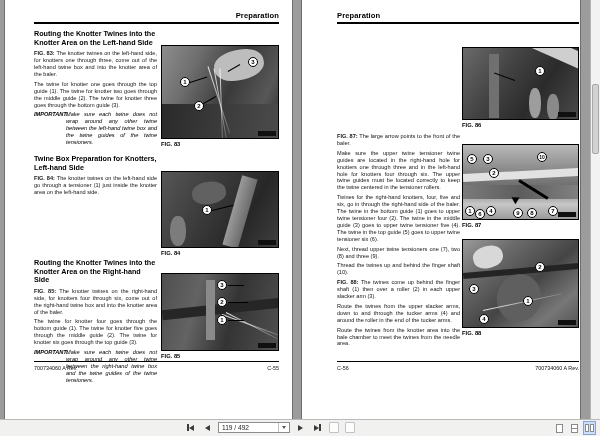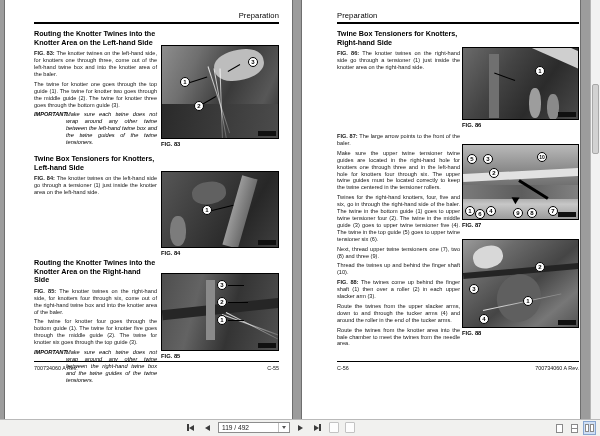--- a/index.html
+++ b/index.html
@@ -6,21 +6,21 @@
   body{
     width:600px;height:436px;overflow:hidden;position:relative;
     background:#9c9c9c;font-family:"Liberation Sans",sans-serif;
     -webkit-font-smoothing:antialiased;
   }
   
   .page{position:absolute;top:-2px;height:422px;background:#ffffff;
         border:1px solid #6e6e6e;box-sizing:border-box;}
   #left-page{left:4px;width:289px;}
   #right-page{left:301px;width:280px;}
-  .page-hdr{position:absolute;font-size:7.6px;font-weight:normal;color:#000;letter-spacing:.1px;}
+  .page-hdr{position:absolute;font-size:7.6px;font-weight:bold;color:#000;letter-spacing:.1px;}
   .hdr-rule{position:absolute;height:2px;background:#000;}
   .sect-title{font-size:7.2px;font-weight:bold;line-height:8.6px;color:#000;margin:0 0 3px 0;}
   .bodytext{font-size:5.6px;line-height:6.9px;text-align:justify;color:#161616;margin:0 0 3px 0;}
   .figlabel{font-weight:bold;}
   .imp{display:grid;grid-template-columns:32px 1fr;font-style:italic;margin:0 0 3px 0;}
   .imp .impl{font-weight:bold;font-size:5.6px;line-height:6.9px;}
   .imp .impt{font-size:5.6px;line-height:6.9px;text-align:justify;}
   .textcol{position:absolute;width:123px;}
   
   .fig{position:absolute;}
@@ -96,21 +96,21 @@
       <div class="ld" style="left:78px;top:18px;width:14px;transform:rotate(150deg);"></div>
       <div class="co" style="left:18px;top:31px;">1</div>
       <div class="co" style="left:32px;top:55px;">2</div>
       <div class="co" style="left:86px;top:11px;">3</div>
       <div class="idbadge"></div>
     </div>
     <div class="figcap">FIG. 83</div>
   </div>
 
   <div class="textcol" style="left:29px;top:156px;">
-    <p class="sect-title">Twine Box Tensioners for Knotters, Left-hand Side</p>
+    <p class="sect-title">Twine Box Preparation for Knotters, Left-hand Side</p>
     <p class="bodytext"><span class="figlabel">FIG. 84:</span> <span>The knotter twines on the left-hand side go through a tensioner (1) just inside the knotter area on the left-hand side.</span></p>
   </div>
 
   <div class="fig" style="left:156px;top:172px;width:118px;">
     <div class="photo" style="width:118px;height:77px;background:linear-gradient(120deg,#565656 0%,#3b3b3b 40%,#272727 70%,#3f3f3f 100%);">
       <div class="bar" style="left:70px;top:4px;width:16px;height:72px;background:linear-gradient(90deg,#9a9a9a,#6c6c6c);transform:rotate(16deg);"></div>
       <div class="blob" style="left:8px;top:44px;width:16px;height:30px;background:#7c7c7c;"></div>
       <div class="blob" style="left:30px;top:10px;width:34px;height:22px;background:#616161;transform:rotate(-8deg);"></div>
       <div class="ld" style="left:50px;top:38px;width:22px;transform:rotate(-14deg);"></div>
       <div class="co" style="left:40px;top:33px;">1</div>
@@ -148,24 +148,20 @@
 
   <div class="pg-footer-rule" style="left:29px;top:362px;width:245px;"></div>
   <div class="pg-footer" style="left:29px;top:366px;">700734060 A Rev.</div>
   <div class="pg-footer" style="left:29px;top:366px;width:245px;text-align:right;">C-55</div>
 </div>
 
 <div class="page" id="right-page">
   <div class="page-hdr" style="left:35px;top:12px;">Preparation</div>
   <div class="hdr-rule" style="left:35px;top:23px;width:242px;"></div>
 
-  <div class="textcol" style="left:35px;top:31px;">
-    <p class="sect-title">Twine Box Tensioners for Knotters, Right-hand Side</p>
-    <p class="bodytext"><span class="figlabel">FIG. 86:</span> <span>The knotter twines on the right-hand side go through a tensioner (1) just inside the knotter area on the right-hand side.</span></p>
-  </div>
 
   <div class="fig" style="left:160px;top:48px;width:117px;">
     <div class="photo" style="width:117px;height:73px;background:linear-gradient(125deg,#6a6a6a 0%,#444 35%,#2b2b2b 65%,#4a4a4a 100%);">
       <div class="bar" style="left:58px;top:-6px;width:70px;height:16px;background:#cfcfcf;transform:rotate(24deg);"></div>
       <div class="bar" style="left:26px;top:6px;width:10px;height:64px;background:#707070;"></div>
       <div class="blob" style="left:66px;top:40px;width:12px;height:30px;background:#9d9d9d;"></div>
       <div class="blob" style="left:84px;top:46px;width:12px;height:26px;background:#8a8a8a;"></div>
       <div class="ld" style="left:52px;top:32px;width:22px;transform:rotate(200deg);"></div>
       <div class="co" style="left:72px;top:18px;">1</div>
       <div class="idbadge"></div>

